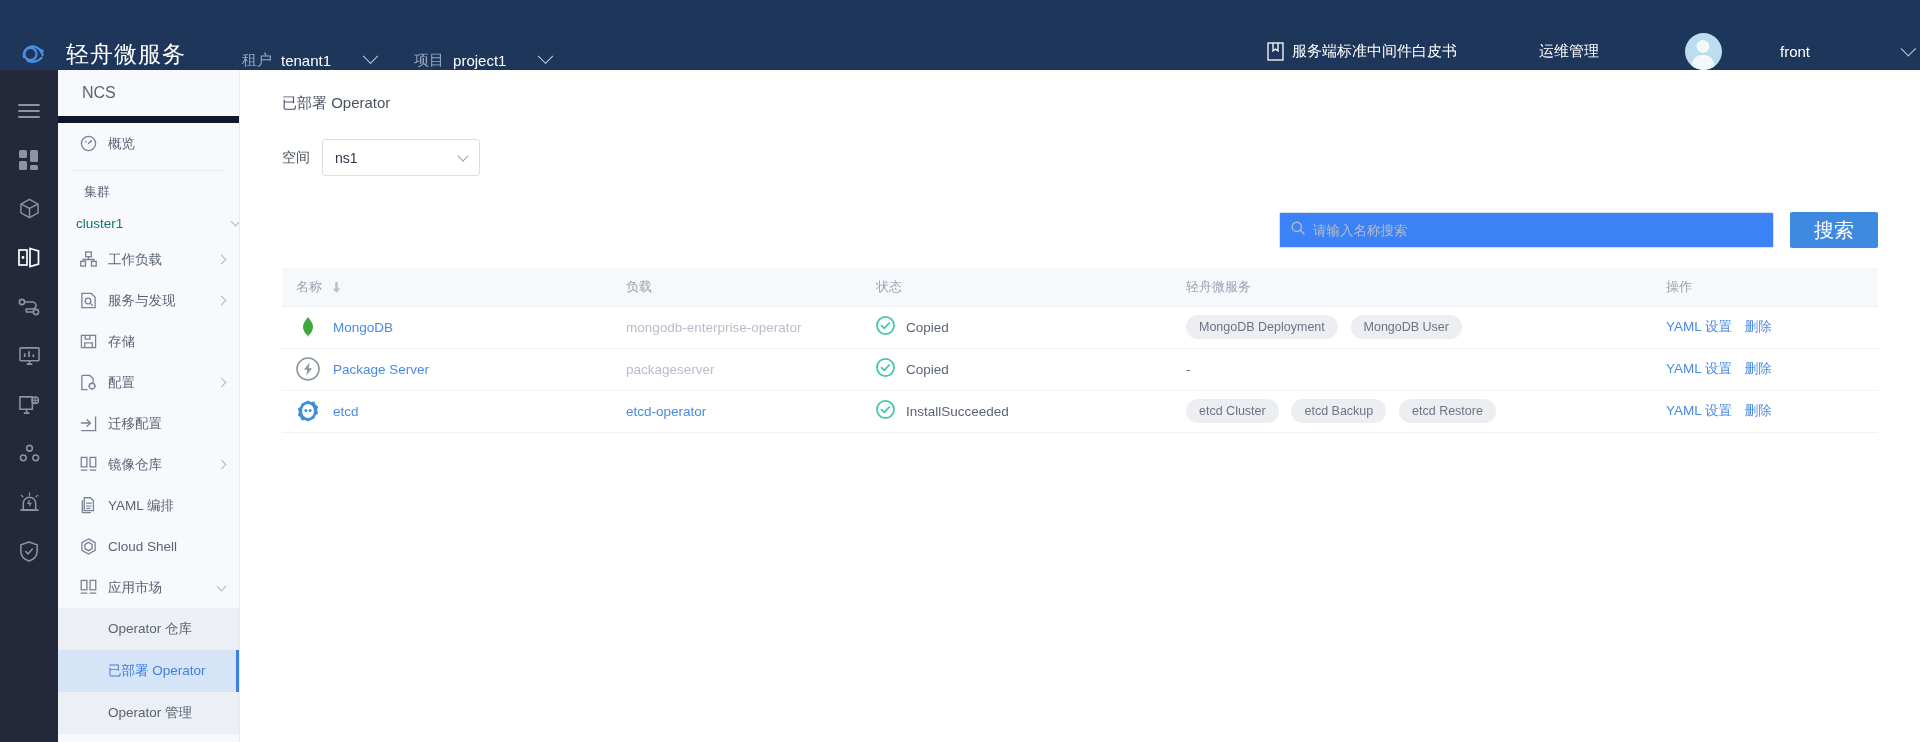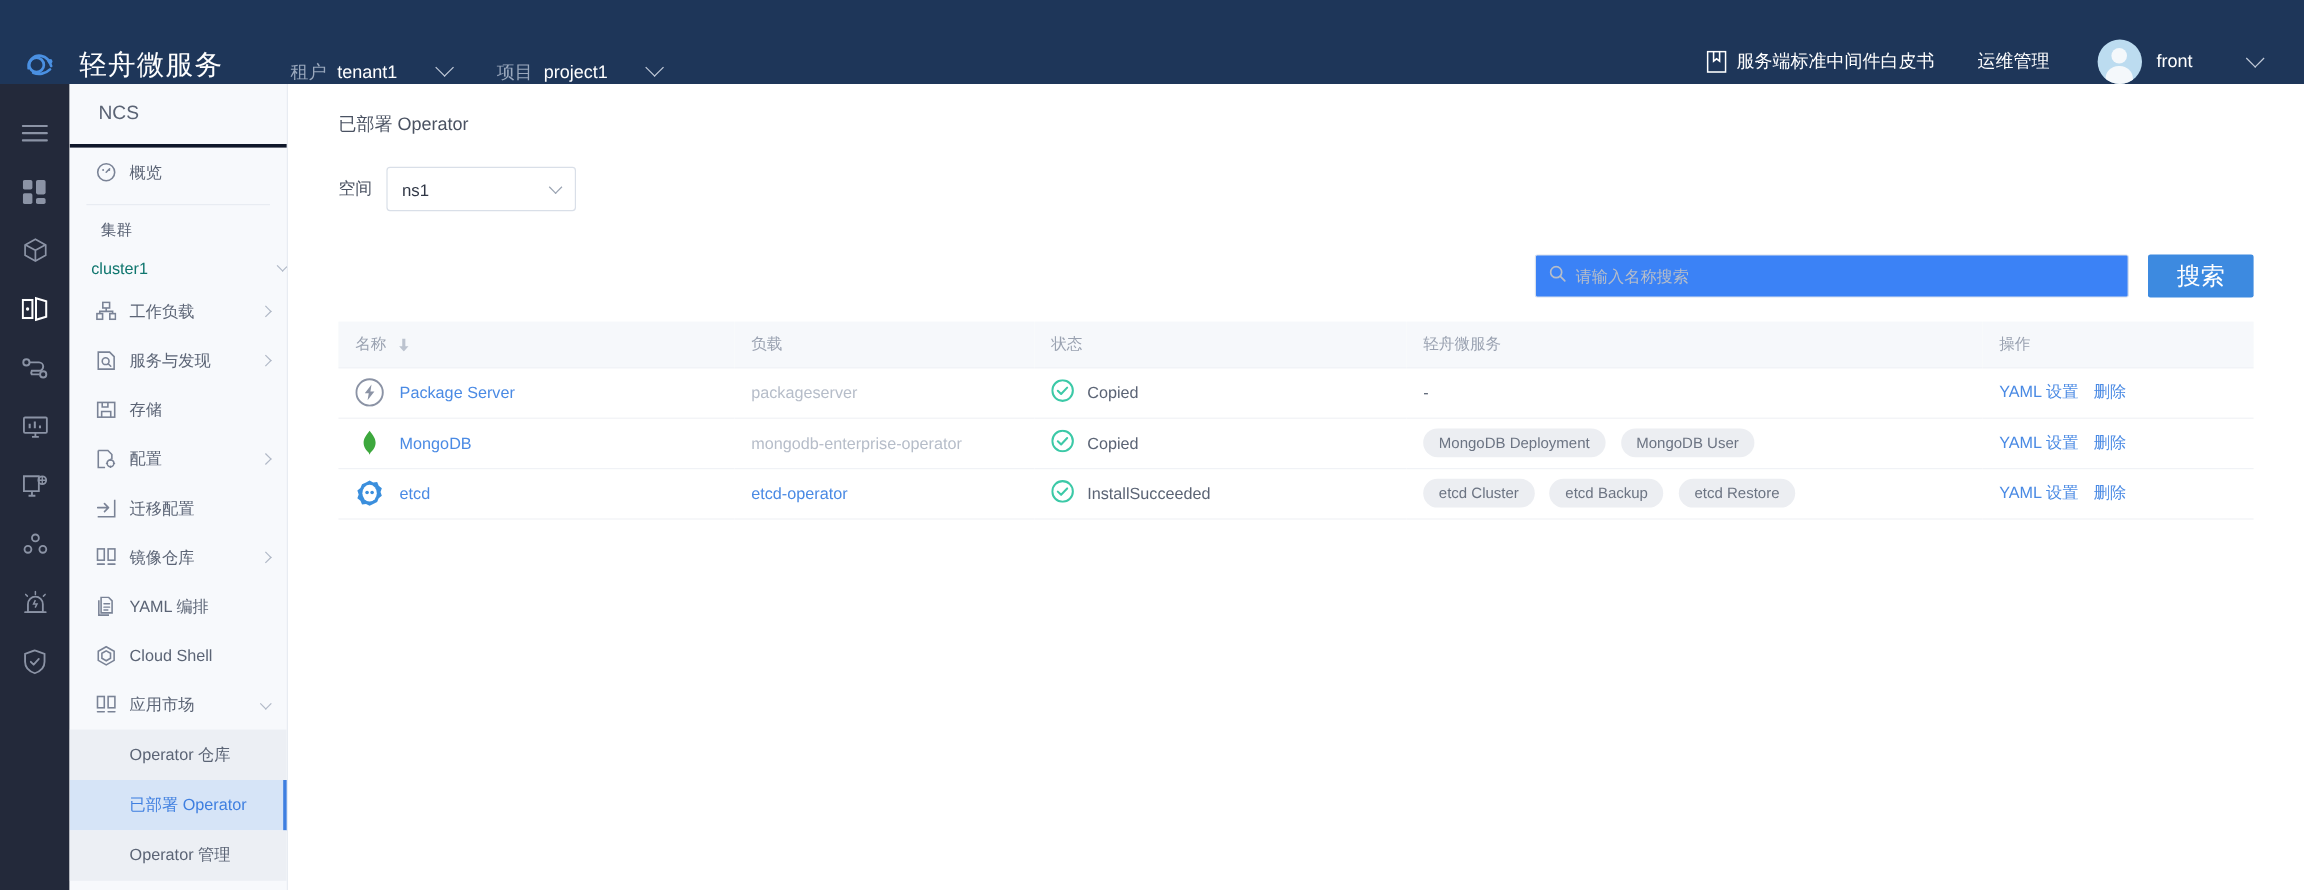--- a/index.html
+++ b/index.html
@@ -23,21 +23,21 @@
   .brand-name { font-size: 23px; letter-spacing: 1px; font-weight: 400; }
 
   .ctx-group { display: flex; align-items: center; margin-left: 12px; }
   .ctx-label { font-size: 15px; color: #9aa8bd; margin-right: 9px; }
   .ctx-value { font-size: 15px; color: #fff; }
   .caret-down {
     display: inline-block; width: 11px; height: 11px; margin: 0 26px 0 34px;
     border-right: 1.6px solid #c3ccda; border-bottom: 1.6px solid #c3ccda;
     transform: rotate(45deg) translate(-3px,-3px);
   }
-  .topbar-right { margin-left: auto; display: flex; align-items: center; padding-right: 38px; }
+  .topbar-right { margin-left: auto; display: flex; align-items: center; padding-right: 9px; gap: 46px; }
   .tb-item { display: flex; align-items: center; font-size: 15px; color: #fff; margin-left: 36px; }
   .book-icon { width: 17px; height: 19px; margin-right: 8px; flex: none; }
   .avatar {
     width: 37px; height: 37px; border-radius: 50%;
     background: #bcdcf0; margin-left: 40px; margin-right: 12px;
     position: relative; overflow: hidden; flex: none;
   }
   .avatar::before {
     content:""; position:absolute; top:7px; left:50%; transform:translateX(-50%);
     width:13px; height:13px; border-radius:50%; background:#f4f8fb;
@@ -70,21 +70,21 @@
   
   .nav {
     position: absolute; top: 70px; left: 58px; bottom: 0; width: 182px;
     background: #f7f9fc;
     border-right: 1px solid #e8ecf2;
     overflow: hidden;
   }
   .nav-title {
     height: 53px; display: flex; align-items: center;
     padding-left: 24px; font-size: 16px; color: #5b6475;
-    border-bottom: 3px solid #0f172a;
+    border-bottom: 7px solid #0f172a;
   }
   .nav-row {
     display: flex; align-items: center; height: 41px;
     padding-left: 22px; padding-right: 14px;
     font-size: 13.5px; color: #5b6475; position: relative;
   }
   .nav-row .ni { width: 17px; height: 17px; margin-right: 11px; flex: none; color: #7a8396; }
   .nav-row .ni svg { display:block; }
   .nav-sep { height: 1px; background: #e8ecf2; margin: 6px 14px 6px 14px; }
   .nav-group-label { padding-left: 26px; font-size: 13px; color: #5b6475; height: 30px; display:flex; align-items:center; }
@@ -486,78 +486,78 @@
         <th class="col-ops">操作</th>
       </tr>
     </thead>
     <tbody>
 
       <tr>
         <td>
           <div class="name-cell">
             <span class="op-icon">
               <svg width="24" height="24" viewBox="0 0 24 24">
-                  <circle cx="12" cy="12" r="11" fill="#fff" stroke="#8b93a5" stroke-width="1.6"></circle>
-                  <path d="M13.6 5.5 8 12.8h3.3L10.3 18.5 16 11.2h-3.3z" fill="#8b93a5"></path>
+                  <path d="M12 2c3 4 5 6.5 5 10 0 3.6-2.2 6.4-4.3 8.2L12 22l-.7-1.8C9.2 18.4 7 15.6 7 12c0-3.5 2-6 5-10z" fill="#3da83d"></path>
                 </svg>
             </span>
-            <a class="lnk">Package Server</a>
+            <a class="lnk">MongoDB</a>
           </div>
         </td>
         <td>
-          <span class="muted">packageserver</span>
+          <span class="muted">mongodb-enterprise-operator</span>
         </td>
         <td>
           <div class="status-cell">
             <span>
               <svg width="19" height="19" viewBox="0 0 20 20" fill="none">
                   <circle cx="10" cy="10" r="9" stroke="#3cc9a7" stroke-width="1.8"></circle>
                   <path d="M5.8 10.2 8.7 13l5.3-5.6" stroke="#3cc9a7" stroke-width="1.8" stroke-linecap="round" stroke-linejoin="round"></path>
                 </svg>
             </span>
             <span class="status-text">Copied</span>
           </div>
         </td>
         <td>
-          <span>-</span>
+          <span class="tag">MongoDB Deployment</span>
+          <span class="tag">MongoDB User</span>
         </td>
         <td class="ops">
           <a>YAML 设置</a>
           <a>删除</a>
         </td>
       </tr>
 
       <tr>
         <td>
           <div class="name-cell">
             <span class="op-icon">
               <svg width="24" height="24" viewBox="0 0 24 24">
-                  <path d="M12 2c3 4 5 6.5 5 10 0 3.6-2.2 6.4-4.3 8.2L12 22l-.7-1.8C9.2 18.4 7 15.6 7 12c0-3.5 2-6 5-10z" fill="#3da83d"></path>
+                  <circle cx="12" cy="12" r="11" fill="#fff" stroke="#8b93a5" stroke-width="1.6"></circle>
+                  <path d="M13.6 5.5 8 12.8h3.3L10.3 18.5 16 11.2h-3.3z" fill="#8b93a5"></path>
                 </svg>
             </span>
-            <a class="lnk">MongoDB</a>
+            <a class="lnk">Package Server</a>
           </div>
         </td>
         <td>
-          <span class="muted">mongodb-enterprise-operator</span>
+          <span class="muted">packageserver</span>
         </td>
         <td>
           <div class="status-cell">
             <span>
               <svg width="19" height="19" viewBox="0 0 20 20" fill="none">
                   <circle cx="10" cy="10" r="9" stroke="#3cc9a7" stroke-width="1.8"></circle>
                   <path d="M5.8 10.2 8.7 13l5.3-5.6" stroke="#3cc9a7" stroke-width="1.8" stroke-linecap="round" stroke-linejoin="round"></path>
                 </svg>
             </span>
             <span class="status-text">Copied</span>
           </div>
         </td>
         <td>
-          <span class="tag">MongoDB Deployment</span>
-          <span class="tag">MongoDB User</span>
+          <span>-</span>
         </td>
         <td class="ops">
           <a>YAML 设置</a>
           <a>删除</a>
         </td>
       </tr>
 
       <tr>
         <td>
           <div class="name-cell">

